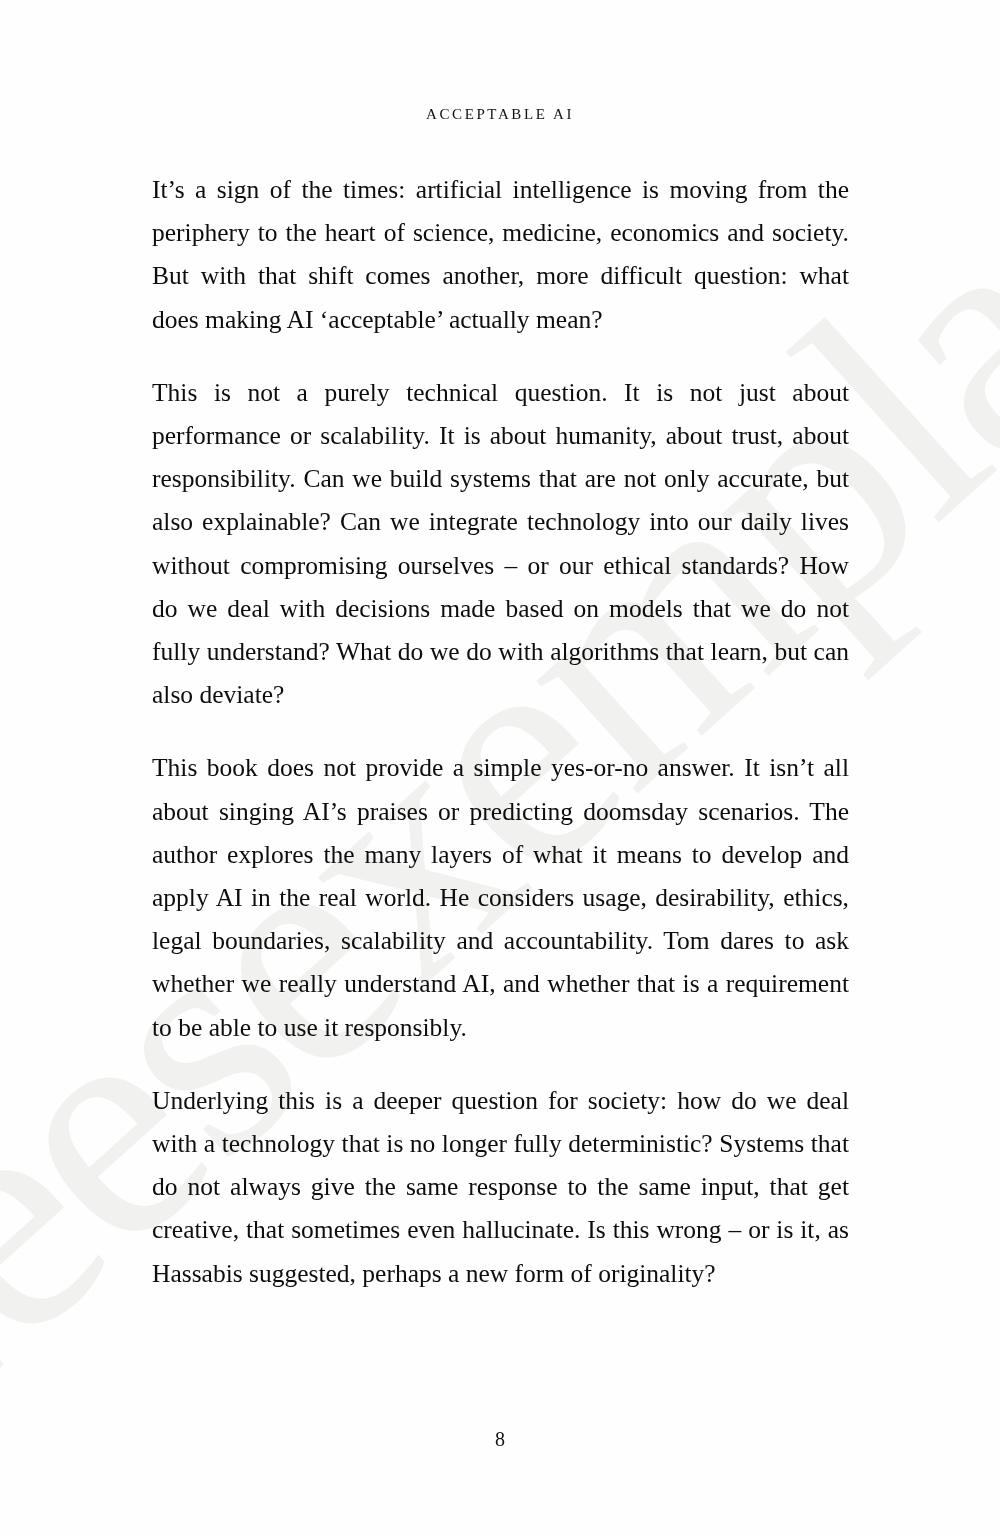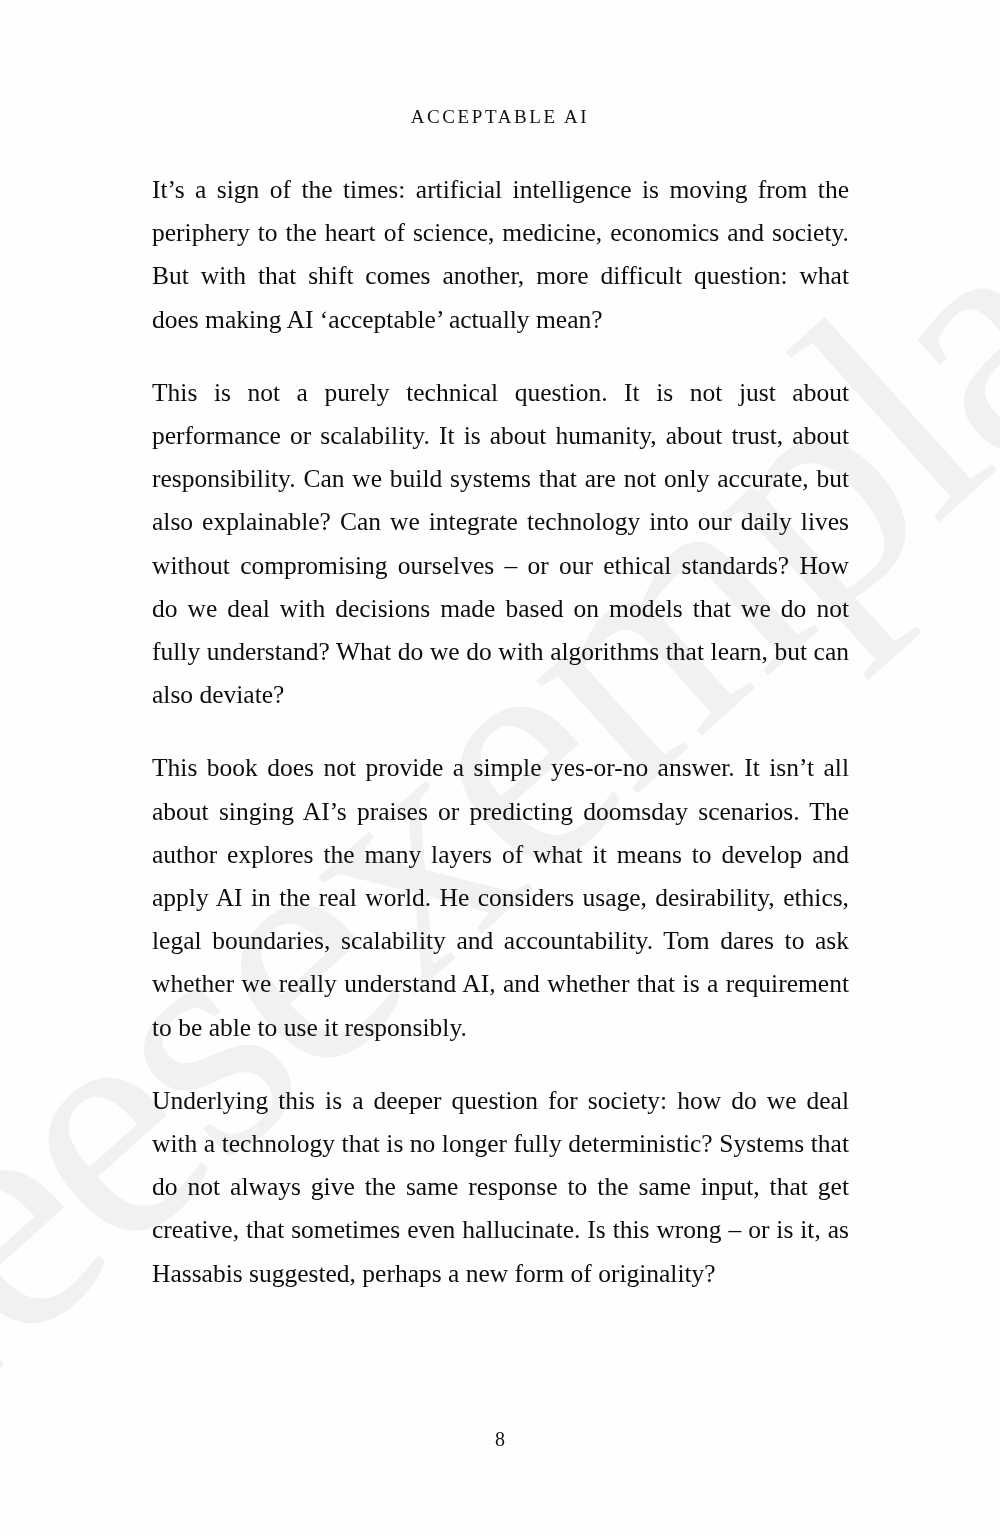--- a/index.html
+++ b/index.html
@@ -50,21 +50,21 @@
     position: relative;
     z-index: 2;
   }
 
   .running-head {
     position: absolute;
     left: 0;
     right: 0;
     top: 106px;
     text-align: center;
-    font-size: 19px;
+    font-size: 15px;
     letter-spacing: 2.6px;
     color: #121212;
     font-variant: normal;
   }
 
   .textblock {
     position: absolute;
     left: 152px;
     top: 168px;
     width: 697px;

